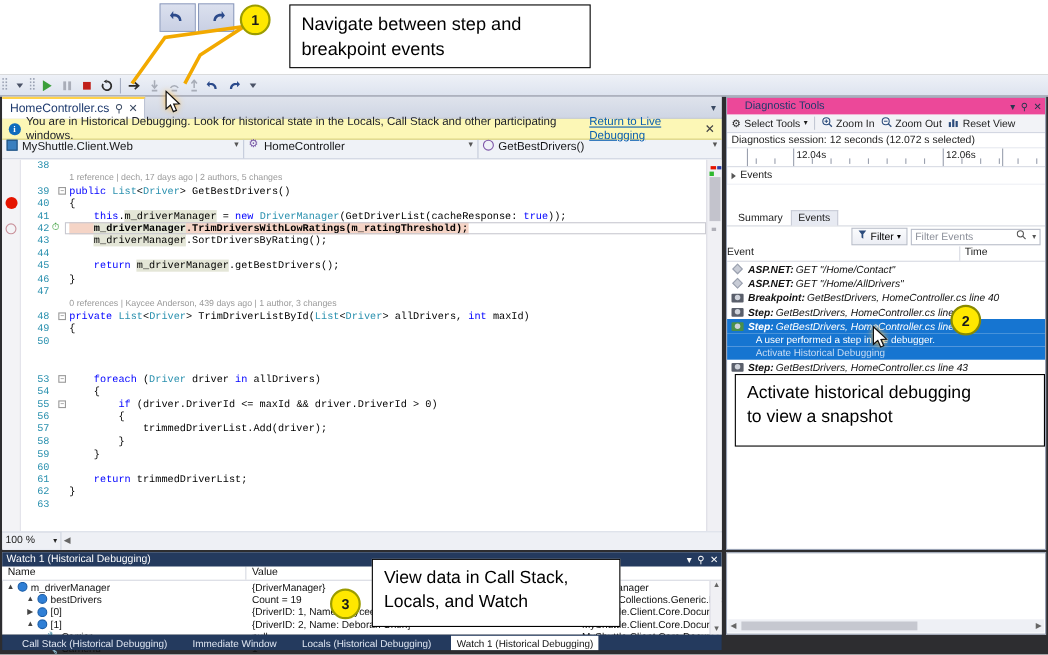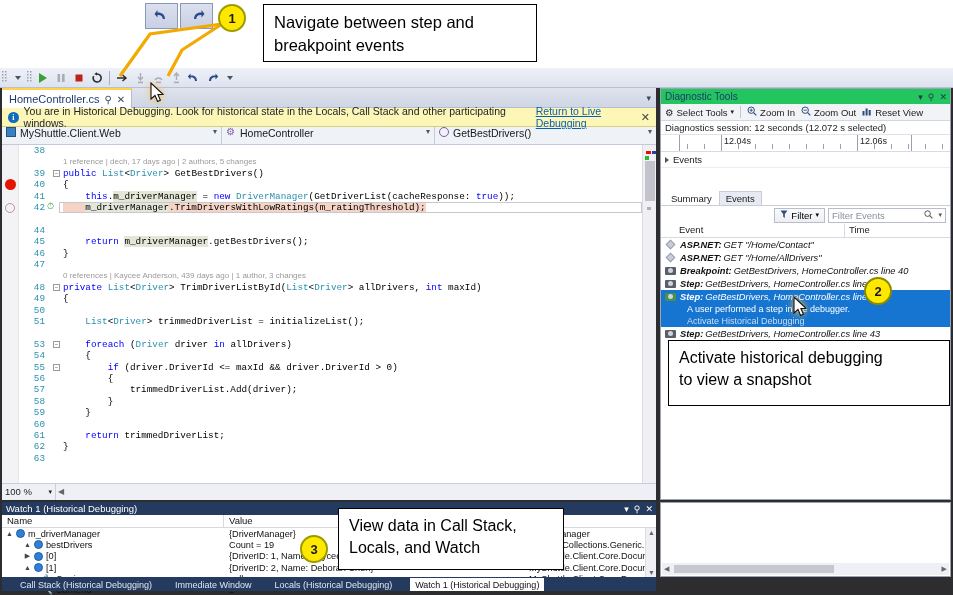--- a/index.html
+++ b/index.html
@@ -105,21 +105,21 @@
   .codebody { position:relative; flex:1; overflow:hidden; }
   .code-line {
     position:relative; height: 11.4px; font-family:"Liberation Mono", monospace;
     font-size: 9.3px; line-height: 11.4px; white-space: pre; color:#000;
   }
   .lnum { position:absolute; left:0; width:26px; text-align:right; color:#2b91af; font-family:"Liberation Mono", monospace; font-size:9.3px;}
   .ctext { position:absolute; left:44px; }
   .fold { position:absolute; left:34px; width:7px;height:7px; top:2px; border:1px solid #9a9a9a; color:#555; font-size:6px; line-height:5px; text-align:center; background:#fff;}
   .codelens { position:absolute; left:44px; font-family:"Liberation Sans",sans-serif; font-size:8px; color:#9a9a9a;text-align:center; }
   .k { color:#0000ff; } .t { color:#2b91af; }
-  .hl-cur { background:#f5d4c6; }
+  .hl-cur { background:#f5d4c6;font-weight:bold; }
   .hl-ref { background:#e4e6d7; }
   .cur-line-box { position:absolute; left:40px; right:14px; height:11.4px; border:1px solid #c8c8d0; }
   .bp-dot { position:absolute; left:3px; width:11px;height:11px;border-radius:50%;background:#e51400; }
   .hist-ico { position:absolute; left:3px; width:10px;height:10px;border-radius:50%;border:1.5px solid #c9919a; }
   .clock-ico { position:absolute; color:#3a9e3a; font-size:9px; }
   .vscroll-code { position:absolute; right:0; top:0; width:14px; height:338px; background:#f0f0f4; border-left:1px solid #dcdce4; }
   .vs-thumb { position:absolute; left:2px; top:16px; width:10px; height:40px; background:#c3c3cc; }
   .vs-mark-red { position:absolute; left:3px; top:6px; width:5px;height:3px;background:#e51400;}
   .vs-mark-blue { position:absolute; left:9px; top:6px; width:4px;height:3px;background:#2b3ea8;}
   .vs-mark-green { position:absolute; left:2px; top:11px; width:4px;height:4px;background:#2eb82e;}
@@ -129,22 +129,22 @@
   .zoombox { width:54px; display:flex; align-items:center; justify-content:space-between; padding:0 3px; border-right:1px solid #c7cdda; height:16px;}
   .hscroll { flex:1; height:16px; background:#eef0f5; position:relative;}
   .hs-arrow { position:absolute; left:2px; top:3px; font-size:8px; color:#666; }
 
   
   .diag {
     position:absolute; left:660px; top:20px; width:291px; height: 412px;
     background:#ffffff; border:1px solid #9aa3b5;
   }
   .diag-title {
-    height:15px; background:#22c55e; display:flex; align-items:center;
-    padding: 0 4px; font-size:10px; color:#1e3a6e; position:relative;
+    height:15px; background:#ec4899; display:flex; align-items:center;
+    padding: 0 16px; font-size:10px; color:#1e3a6e; position:relative;
   }
   .diag-title .ctrls { position:absolute; right:3px; display:flex; gap:5px; font-size:9px; color:#27364f; }
   .diag-toolbar { height:17px; background:#f2f3f7; border-bottom:1px solid #d3d7e2; display:flex; align-items:center; gap:6px; padding:0 4px; font-size:9.5px; color:#1b1b1b;}
   .dt-item { display:flex; align-items:center; gap:3px; }
   .dt-sep { width:1px; height:12px; background:#c3c8d4; }
   .diag-session { height:14px; font-size:9.5px; color:#1b1b1b; display:flex; align-items:center; padding:0 4px; border-bottom:1px solid #e0e3ec;}
   .ruler { height:17px; position:relative; border-bottom:1px solid #d8dbe4; background:#fff; }
   .ruler .tick { position:absolute; top:9px; width:1px; height:5px; background:#9aa0ae; }
   .ruler .majtick { position:absolute; top:0; width:1px; height:16px; background:#9aa0ae; }
   .ruler .lbl { position:absolute; top:1px; font-size:9px; color:#1b1b1b; }
@@ -153,21 +153,21 @@
   .diag-gap { height:22px; background:#fff; }
   .diag-tabs { height:16px; display:flex; align-items:flex-end; gap:1px; padding-left:4px; border-bottom:1px solid #c9cdd8; background:#fff;}
   .dtab { font-size:9.5px; padding:1px 6px; color:#1b1b1b; }
   .dtab.active { background:#e7eaf2; border:1px solid #c9cdd8; border-bottom:none; }
   .filter-row { height:18px; display:flex; align-items:center; justify-content:flex-end; gap:3px; padding:0 4px; background:#fff; }
   .filter-btn { display:flex; align-items:center; gap:3px; border:1px solid #b8bdc9; background:linear-gradient(#fafbfd,#eceef4); padding:1px 5px; font-size:9.5px;}
   .filter-input { width:118px; height:15px; border:1px solid #b8bdc9; background:#fff; font-size:9.5px; color:#8b8f99; display:flex; align-items:center; padding:0 3px; position:relative;}
   .filter-input .mag { position:absolute; right:12px; color:#555; }
   .filter-input .cc2 { position:absolute; right:3px; font-size:7px; color:#555;}
   .ev-head { height:14px; display:flex; font-size:9.5px; color:#1b1b1b; border-bottom:1px solid #d6d9e2; background:#fff;}
-  .ev-head .c1 { width:184px; padding-left:18px; border-right:1px solid #d6d9e2;}
+  .ev-head .c1 { width:212px; border-right:1px solid #d6d9e2;}
   .ev-head .c2 { flex:1; padding-left:4px;}
   .ev-row { height:13px; display:flex; align-items:center; gap:4px; padding-left:4px; font-size:9.3px; color:#111;font-style:italic; }
   .ev-row.sel { background:#1675d1; color:#fff; }
   .ev-sub { height:12px; font-size:9px; padding-left:26px; display:flex; align-items:center; }
   .ev-sub.sel { background:#1675d1; color:#fff; }
   .ev-sub.dim { color:#c9ddf4; }
   .evico { width:11px; height:11px; display:flex; align-items:center; justify-content:center; font-size:9px; }
   .diamond { width:7px;height:7px;background:#c8ccd6;transform:rotate(45deg); border:1px solid #9aa0ae;}
   .cam { width:11px;height:8px;background:#5a5f6b;border-radius:1px; position:relative; }
   .cam:after { content:''; position:absolute; left:3px; top:1.5px; width:5px;height:5px;border-radius:50%;background:#cfd3db; }
@@ -379,29 +379,29 @@
           <div class="bp-dot" style="top: 34.2px;"></div>
           <div class="hist-ico" style="top: 58px;"></div>
         </div>
         <div class="codebody" id="codebody">
             <div class="code-line" style="position: absolute; top: 0px; left: 0px; right: 0px;"><span class="lnum">38</span><span class="ctext"></span></div>
             <div class="code-line" style="position: absolute; top: 11.4px; left: 0px; right: 0px;"><span class="codelens">1 reference | dech, 17 days ago | 2 authors, 5 changes</span></div>
             <div class="code-line" style="position: absolute; top: 22.8px; left: 0px; right: 0px;"><span class="lnum">39</span><span class="fold">−</span><span class="ctext"><span class="k">public</span> <span class="t">List</span>&lt;<span class="t">Driver</span>&gt; GetBestDrivers()</span></div>
             <div class="code-line" style="position: absolute; top: 34.2px; left: 0px; right: 0px;"><span class="lnum">40</span><span class="ctext">{</span></div>
             <div class="code-line" style="position: absolute; top: 45.6px; left: 0px; right: 0px;"><span class="lnum">41</span><span class="ctext">    <span class="k">this</span>.<span class="hl-ref">m_driverManager</span> = <span class="k">new</span> <span class="t">DriverManager</span>(GetDriverList(cacheResponse: <span class="k">true</span>));</span></div>
             <div class="code-line" style="position: absolute; top: 57px; left: 0px; right: 0px;"><span class="lnum">42</span><span class="ctext"><span class="hl-cur">    <span class="hl-ref">m_driverManager</span>.TrimDriversWithLowRatings(m_ratingThreshold);</span></span><span class="clock-ico" style="left:28px;top:0px">⏱</span></div>
+            <div class="code-line" style="position: absolute; top: 68.4px; left: 0px; right: 0px;"><span class="lnum">43</span><span class="ctext">    <span class="hl-ref">m_driverManager</span>.SortDriversByRating();</span></div>
             <div class="code-line" style="position: absolute; top: 79.8px; left: 0px; right: 0px;"><span class="lnum">44</span><span class="ctext"></span></div>
             <div class="code-line" style="position: absolute; top: 91.2px; left: 0px; right: 0px;"><span class="lnum">45</span><span class="ctext">    <span class="k">return</span> <span class="hl-ref">m_driverManager</span>.getBestDrivers();</span></div>
             <div class="code-line" style="position: absolute; top: 102.6px; left: 0px; right: 0px;"><span class="lnum">46</span><span class="ctext">}</span></div>
             <div class="code-line" style="position: absolute; top: 114px; left: 0px; right: 0px;"><span class="lnum">47</span><span class="ctext"></span></div>
             <div class="code-line" style="position: absolute; top: 125.4px; left: 0px; right: 0px;"><span class="codelens">0 references | Kaycee Anderson, 439 days ago | 1 author, 3 changes</span></div>
             <div class="code-line" style="position: absolute; top: 136.8px; left: 0px; right: 0px;"><span class="lnum">48</span><span class="fold">−</span><span class="ctext"><span class="k">private</span> <span class="t">List</span>&lt;<span class="t">Driver</span>&gt; TrimDriverListById(<span class="t">List</span>&lt;<span class="t">Driver</span>&gt; allDrivers, <span class="k">int</span> maxId)</span></div>
             <div class="code-line" style="position: absolute; top: 148.2px; left: 0px; right: 0px;"><span class="lnum">49</span><span class="ctext">{</span></div>
             <div class="code-line" style="position: absolute; top: 159.6px; left: 0px; right: 0px;"><span class="lnum">50</span><span class="ctext"></span></div>
-            <div class="code-line" style="position: absolute; top: 171px; left: 0px; right: 0px;"><span class="lnum">51</span><span class="ctext">    <span class="t">List</span>&lt;<span class="t">Driver</span>&gt; trimmedDriverList = initializeList();</span></div>
             <div class="code-line" style="position: absolute; top: 193.8px; left: 0px; right: 0px;"><span class="lnum">53</span><span class="fold">−</span><span class="ctext">    <span class="k">foreach</span> (<span class="t">Driver</span> driver <span class="k">in</span> allDrivers)</span></div>
             <div class="code-line" style="position: absolute; top: 205.2px; left: 0px; right: 0px;"><span class="lnum">54</span><span class="ctext">    {</span></div>
             <div class="code-line" style="position: absolute; top: 216.6px; left: 0px; right: 0px;"><span class="lnum">55</span><span class="fold">−</span><span class="ctext">        <span class="k">if</span> (driver.DriverId &lt;= maxId &amp;&amp; driver.DriverId &gt; 0)</span></div>
             <div class="code-line" style="position: absolute; top: 228px; left: 0px; right: 0px;"><span class="lnum">56</span><span class="ctext">        {</span></div>
             <div class="code-line" style="position: absolute; top: 239.4px; left: 0px; right: 0px;"><span class="lnum">57</span><span class="ctext">            trimmedDriverList.Add(driver);</span></div>
             <div class="code-line" style="position: absolute; top: 250.8px; left: 0px; right: 0px;"><span class="lnum">58</span><span class="ctext">        }</span></div>
             <div class="code-line" style="position: absolute; top: 262.2px; left: 0px; right: 0px;"><span class="lnum">59</span><span class="ctext">    }</span></div>
             <div class="code-line" style="position: absolute; top: 273.6px; left: 0px; right: 0px;"><span class="lnum">60</span><span class="ctext"></span></div>
             <div class="code-line" style="position: absolute; top: 285px; left: 0px; right: 0px;"><span class="lnum">61</span><span class="ctext">    <span class="k">return</span> trimmedDriverList;</span></div>
             <div class="code-line" style="position: absolute; top: 296.4px; left: 0px; right: 0px;"><span class="lnum">62</span><span class="ctext">}</span></div>

